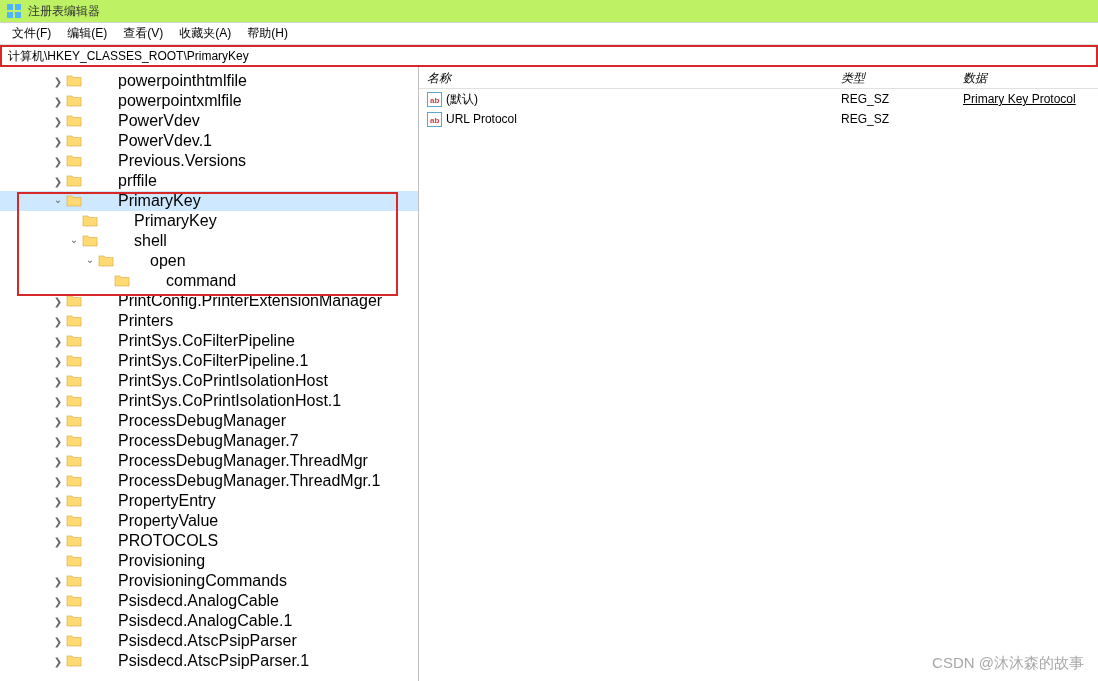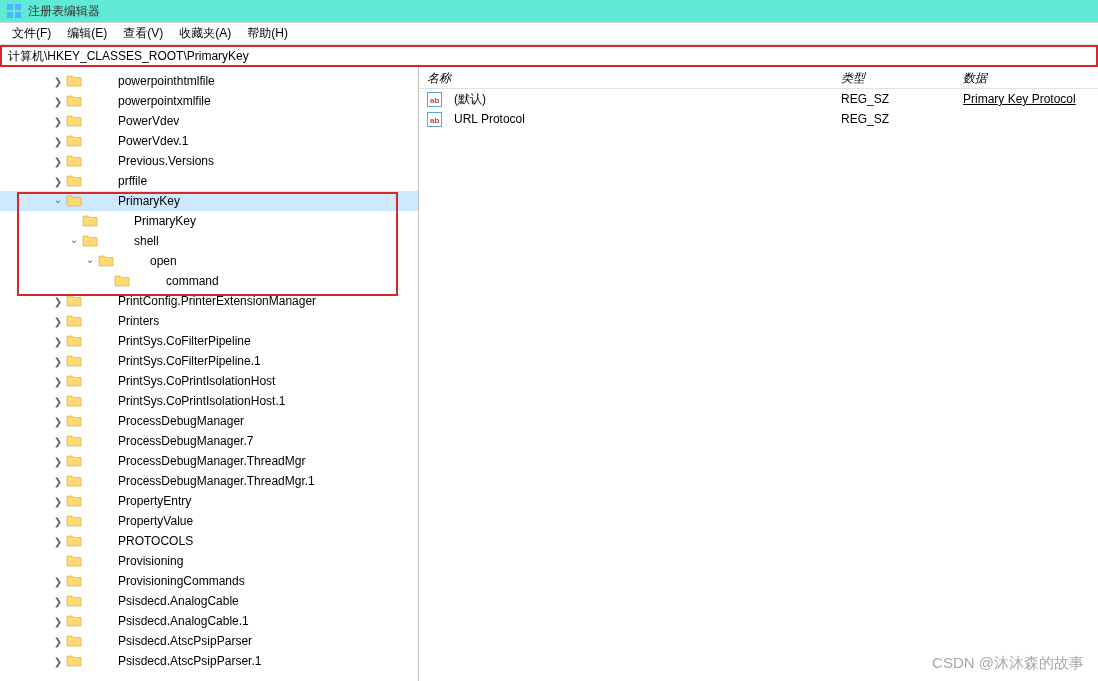--- a/index.html
+++ b/index.html
@@ -1,46 +1,46 @@
 <!DOCTYPE html>
 <html><head>
 <meta charset="utf-8">
 <style>
 * { box-sizing: border-box; margin: 0; padding: 0; }
 body { font-family: "Microsoft YaHei", "Segoe UI", sans-serif; font-size: 12px; color: #000; background: #fff; width: 1098px; height: 681px; overflow: hidden; position: relative; }
-.titlebar { height: 23px; display: flex; align-items: center; padding: 0 6px; border-bottom: 1px solid #d0d0d0; background: #5eead4; }
+.titlebar { height: 23px; display: flex; align-items: center; padding: 0 6px; border-bottom: 1px solid #d0d0d0; background: #bef264; }
 .titlebar .app-icon { width: 16px; height: 16px; margin-right: 6px; display: inline-flex; align-items: center; justify-content: center; }
 .titlebar .title { color: #333; }
 .menubar { height: 22px; display: flex; align-items: center; padding: 0 4px; border-bottom: 1px solid #e0e0e0; }
 .menubar .menu-item { padding: 2px 8px; cursor: default; }
 .addressbar { height: 22px; display: flex; align-items: center; padding: 3px 6px; border: 2px solid #d62828; }
 .addressbar .path { font-size: 12px; }
 .main { display: flex; height: calc(681px - 23px - 22px - 22px); }
 .tree-panel { width: 419px; border-right: 1px solid #c0c0c0; overflow: hidden; position: relative; padding-top: 4px; }
 .list-panel { flex: 1; overflow: hidden; }
 .list-header { display: flex; height: 22px; border-bottom: 1px solid #e0e0e0; font-style: italic; }
 .list-header .col { padding: 3px 8px; font-size: 12px; }
 .col-name { width: 414px; }
 .col-type { width: 122px; }
 .col-data { flex: 1; }
 .list-body { }
 .list-row { display: flex; height: 20px; align-items: center; }
 .list-row .cell { padding: 0 8px; font-size: 12px; display: flex; align-items: center; }
 .cell-name { width: 414px; }
 .cell-type { width: 122px; }
 .cell-data { flex: 1; text-decoration: underline; }
-.value-icon { width: 15px; height: 15px; margin-right: 12px; display: inline-flex; align-items: center; justify-content: center; text-decoration: underline; }
+.value-icon { width: 15px; height: 15px; margin-right: 4px; display: inline-flex; align-items: center; justify-content: center; text-decoration: underline; }
 .tree { }
 .tree-row { display: flex; align-items: center; height: 20px; cursor: default; white-space: nowrap; }
 .tree-row.selected { background: #cde8ff; }
 .tree-row .indent { display: inline-block; }
 .tree-row .expander { width: 16px; height: 16px; display: inline-flex; align-items: center; justify-content: center; color: #666; font-size: 10px; }
 .tree-row .expander.none { visibility: hidden; }
 .tree-row .folder-icon { width: 16px; height: 16px; margin-right: 4px; display: inline-flex; align-items: center; justify-content: center; }
-.tree-row .label { font-size: 12px; padding-left: 32px; }
+.tree-row .label { font-size: 16px; padding-left: 32px; }
 .highlight-box { position: absolute; border: 2px solid #d62828; pointer-events: none; }
 .watermark { position: absolute; right: 14px; bottom: 8px; color: rgba(120,120,120,0.65); font-size: 15px; pointer-events: none; margin-top: 37px; }
 </style>
 </head>
 <body>
 
 <div class="titlebar">
   <span class="app-icon">
     <svg width="16" height="16" viewBox="0 0 16 16">
       <rect x="1" y="1" width="6" height="6" fill="#4fb4ff"></rect>

